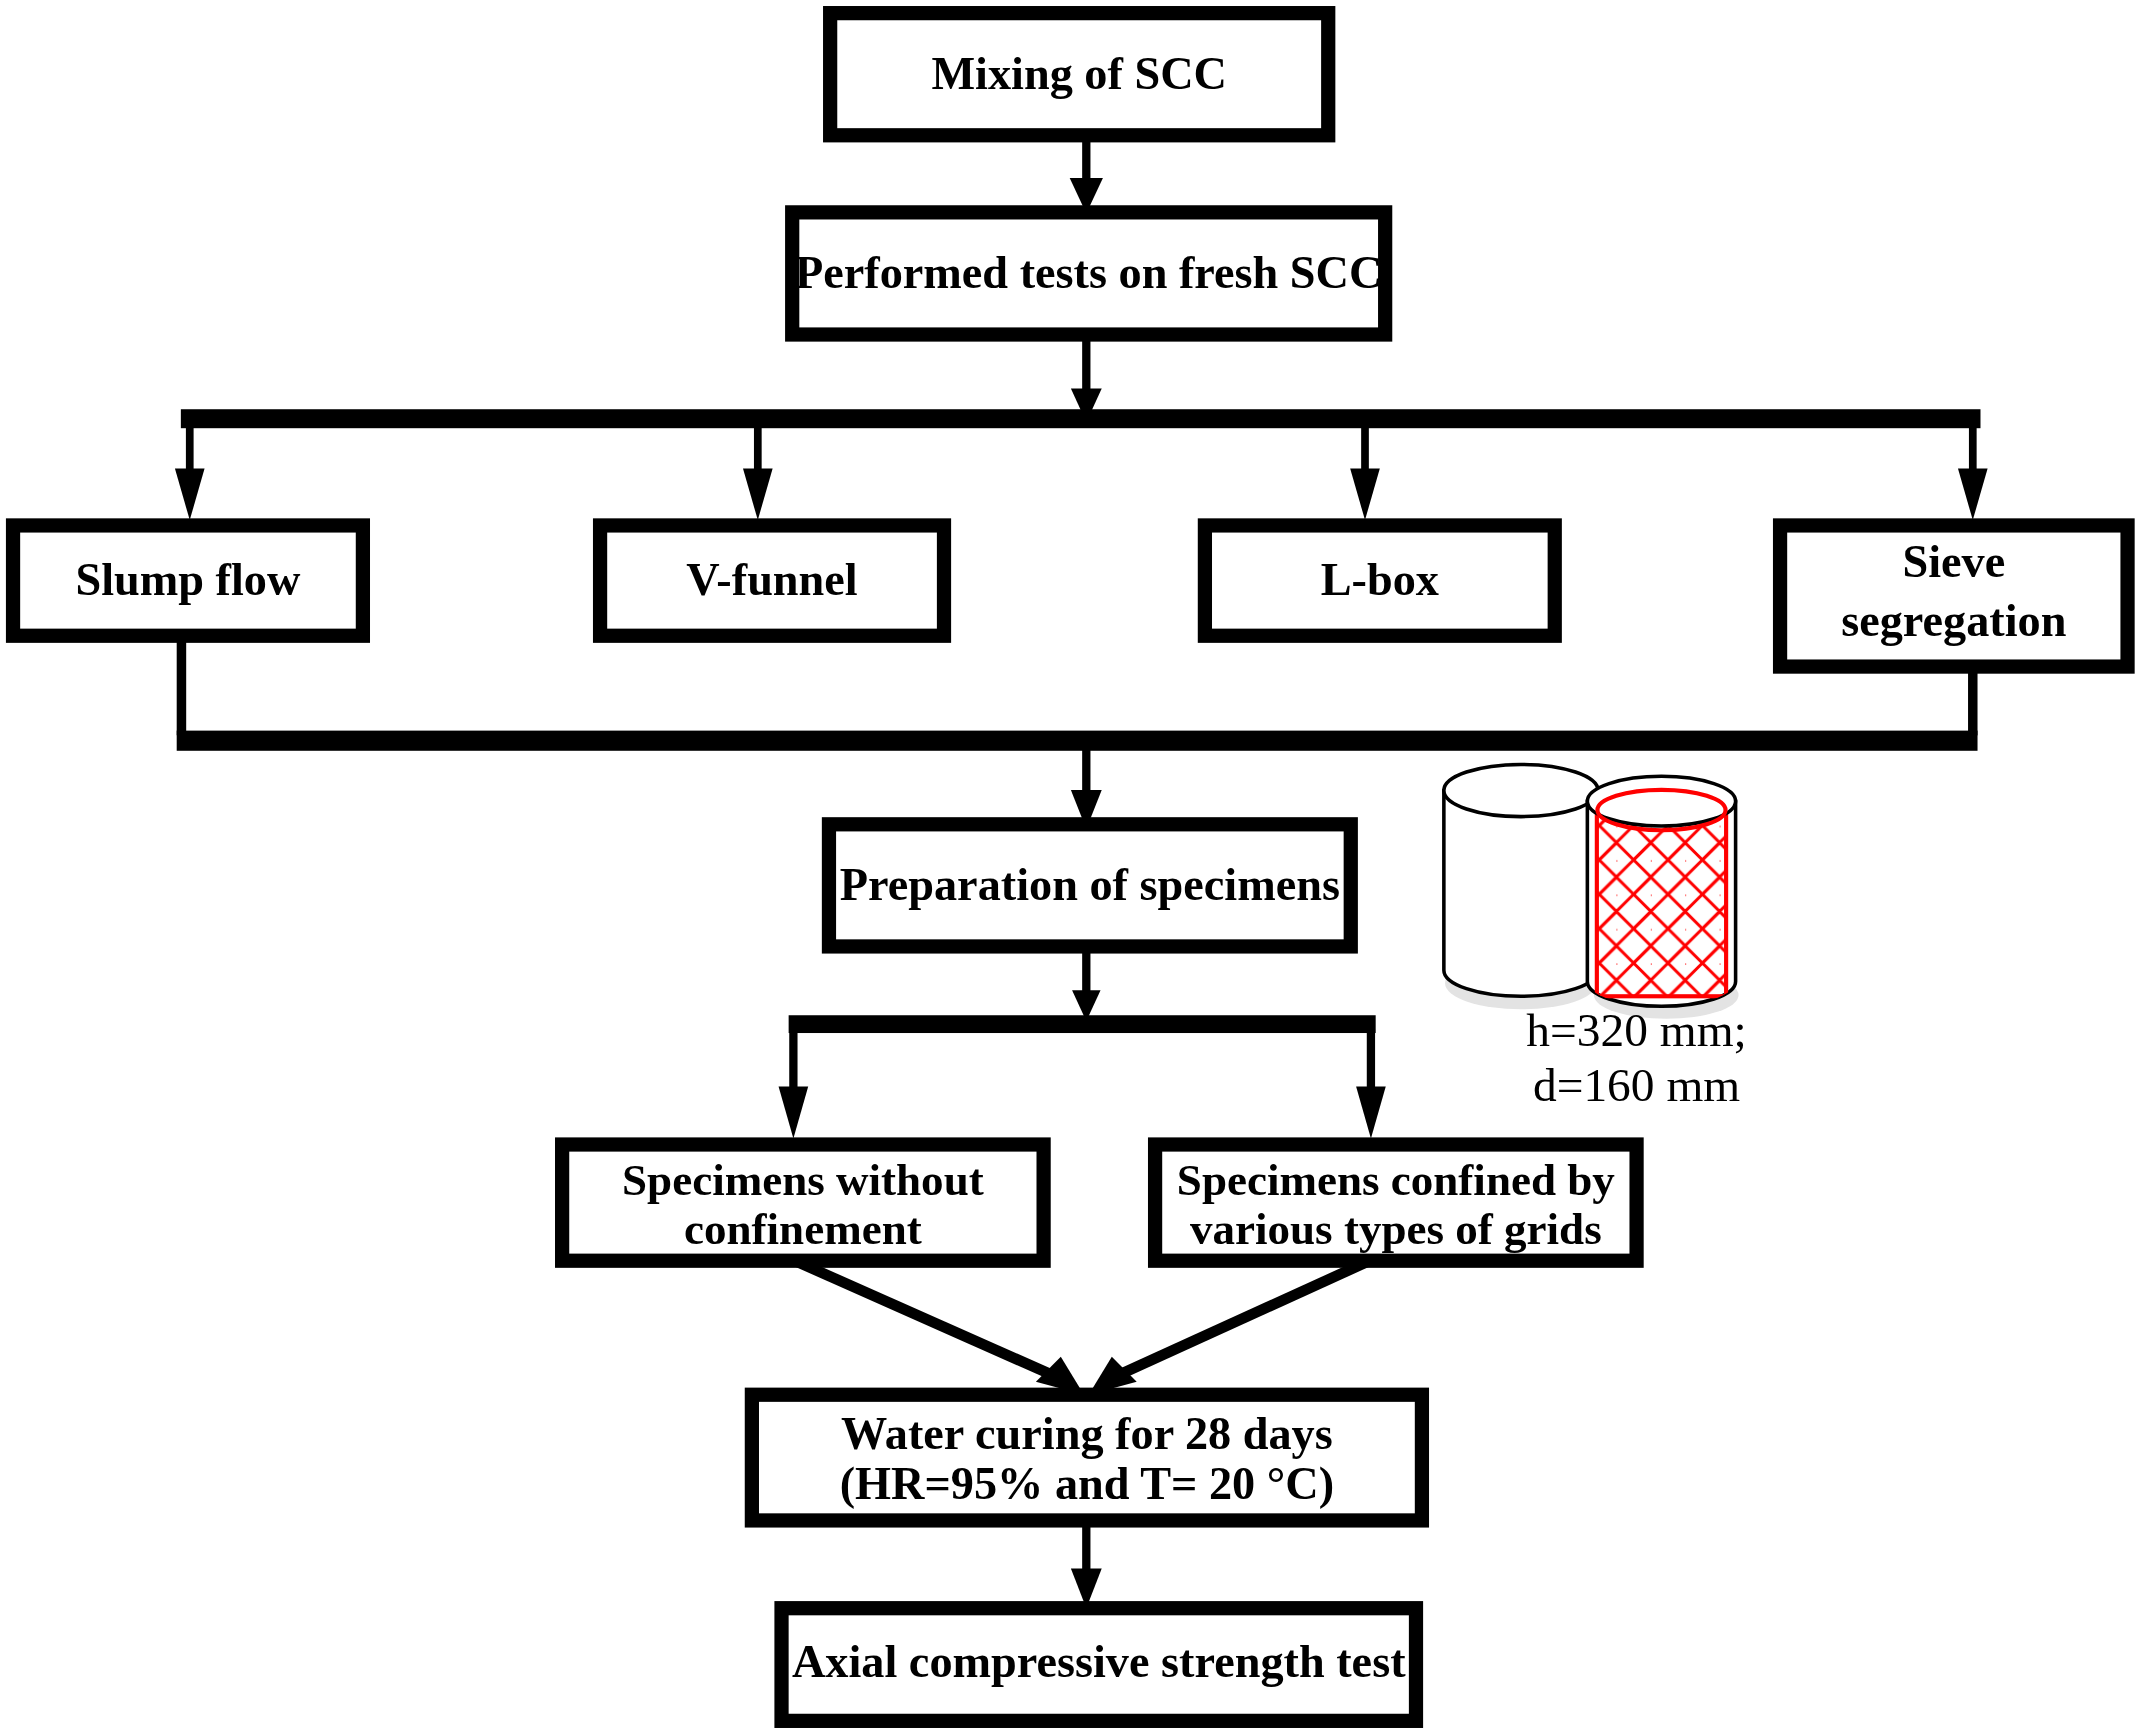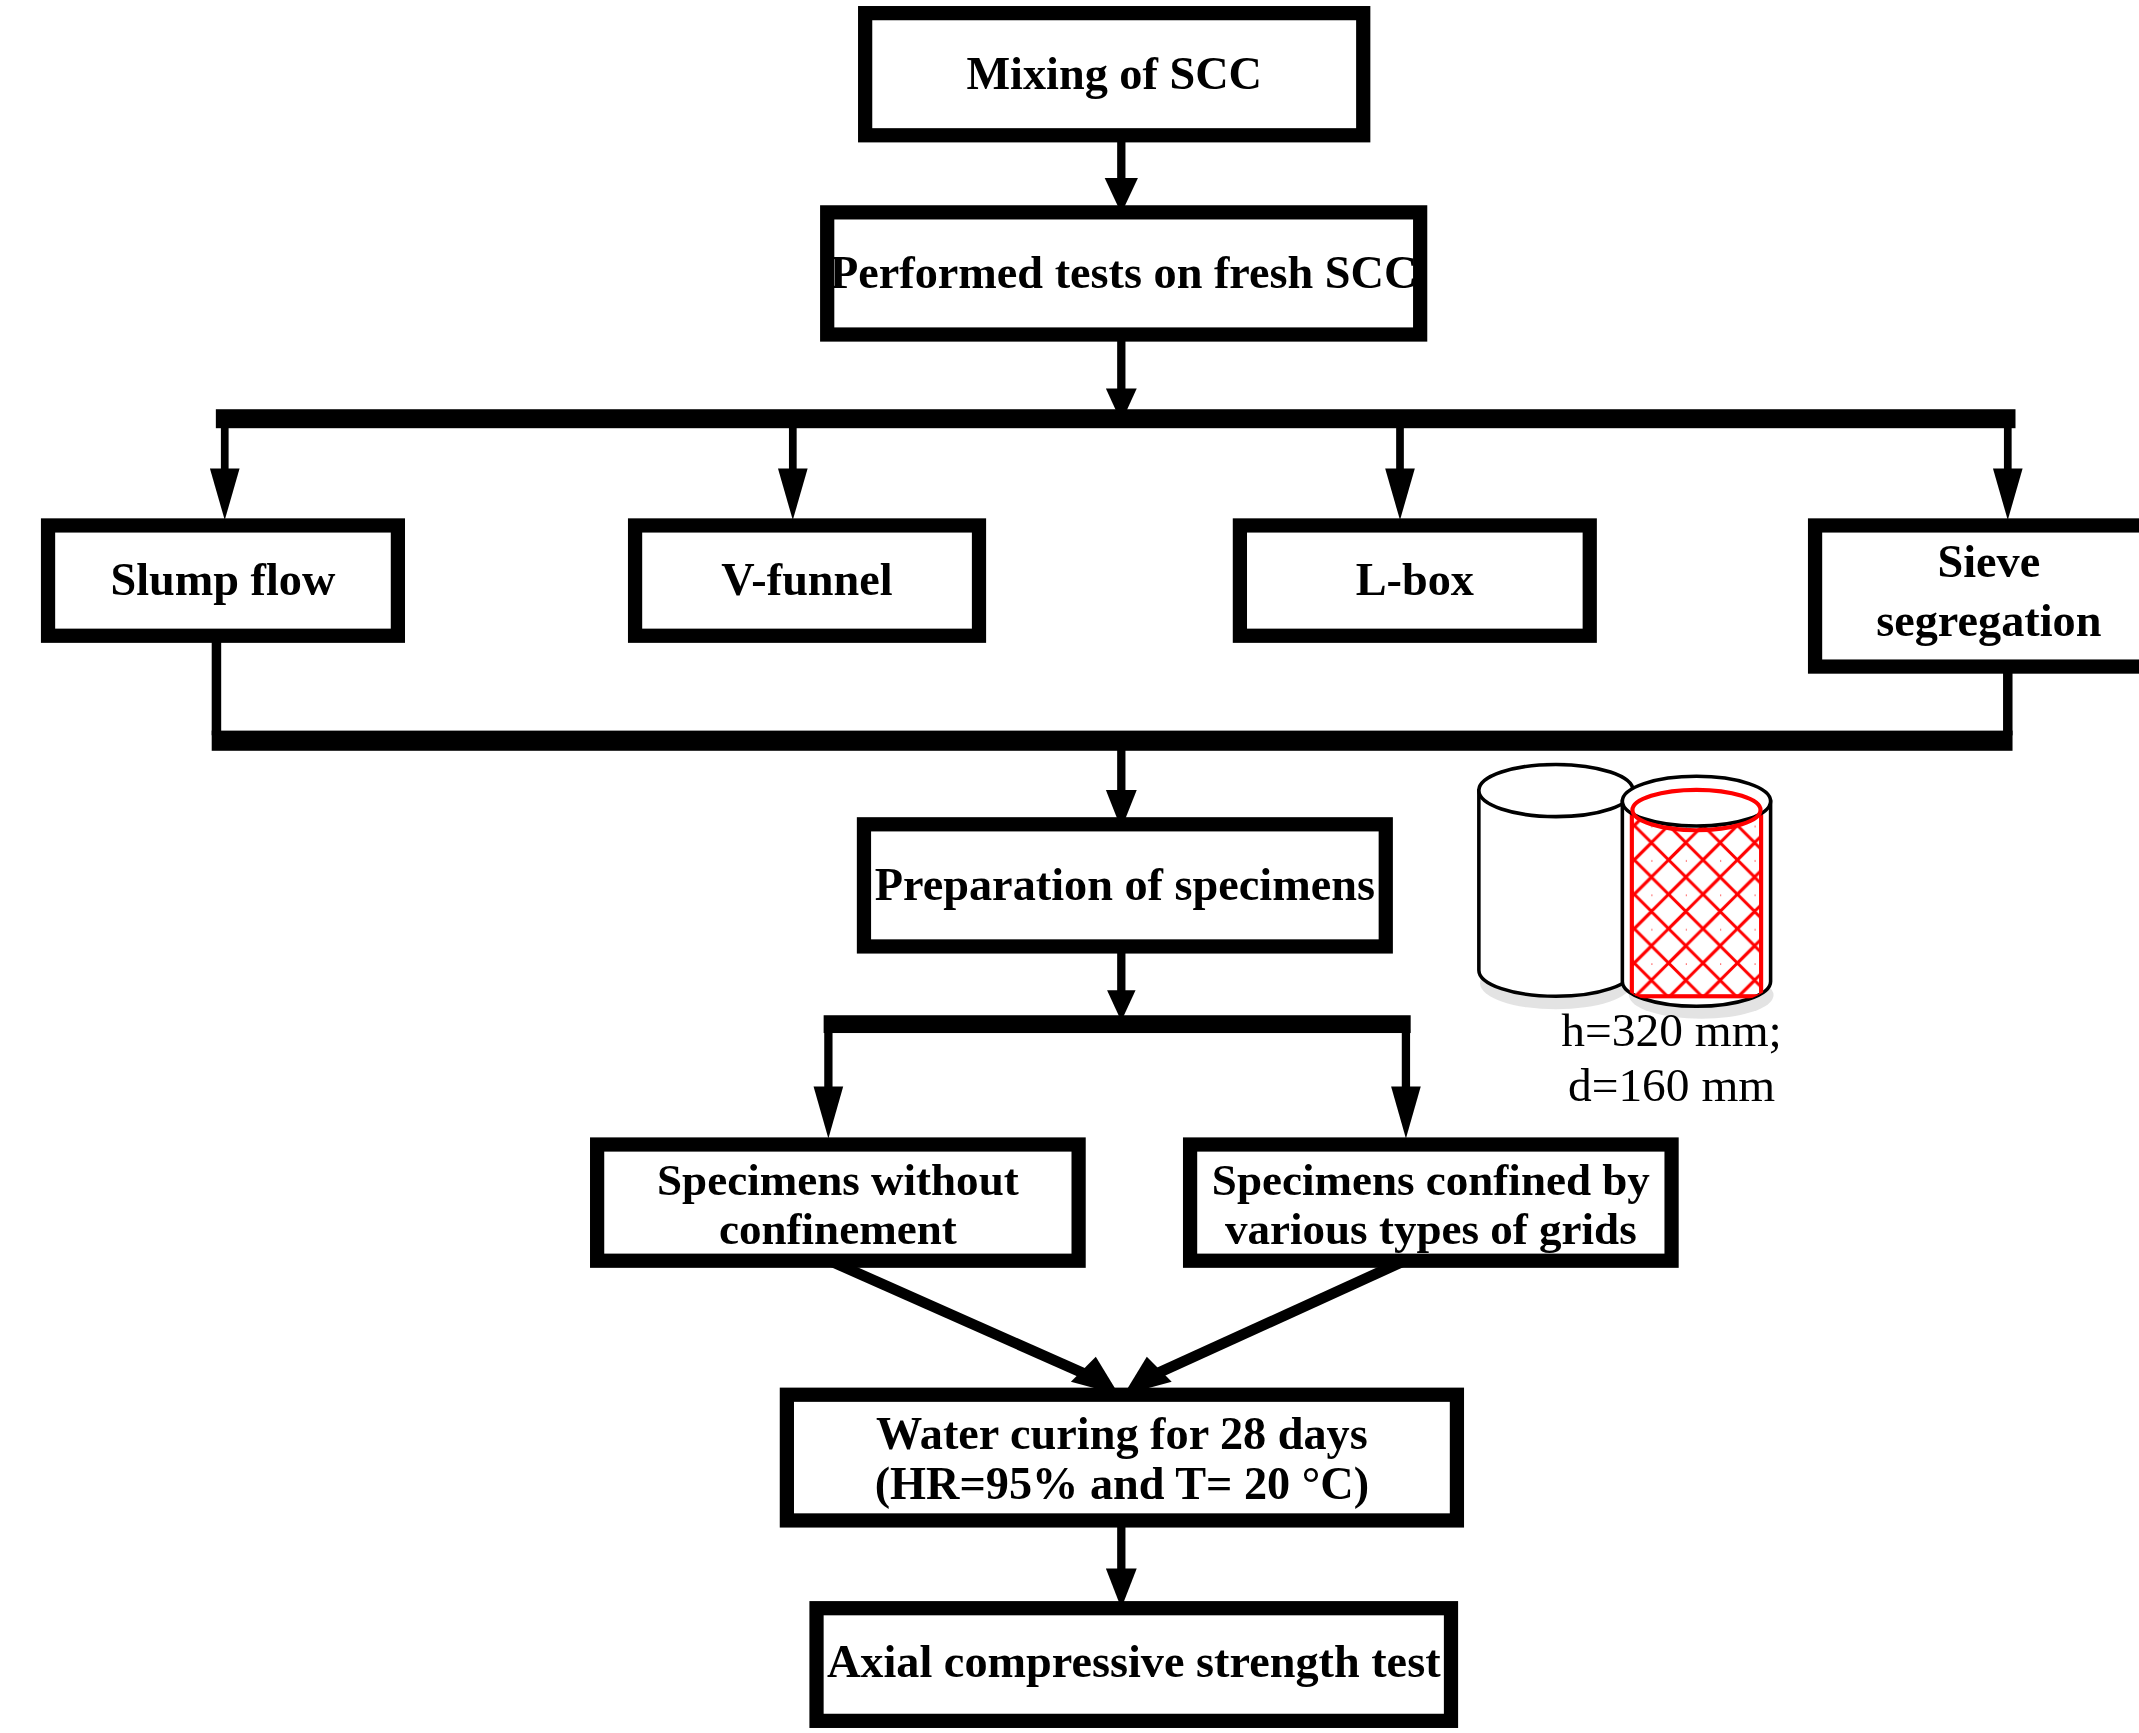--- a/index.html
+++ b/index.html
@@ -12,21 +12,20 @@
     width: 2140px;
     height: 1734px;
     overflow: hidden;
     font-family: "Liberation Serif", "DejaVu Serif", serif;
   }
   #flowchart-root {
     position: relative;
     width: 2095px;
     height: 1734px;
     background: #ffffff;
-    margin-left: 35px;
   }
   svg.chart-svg {
     position: absolute;
     left: 0;
     top: 0;
     width: 2140px;
     height: 1734px;
     display: block;
   }
   .node-label {

